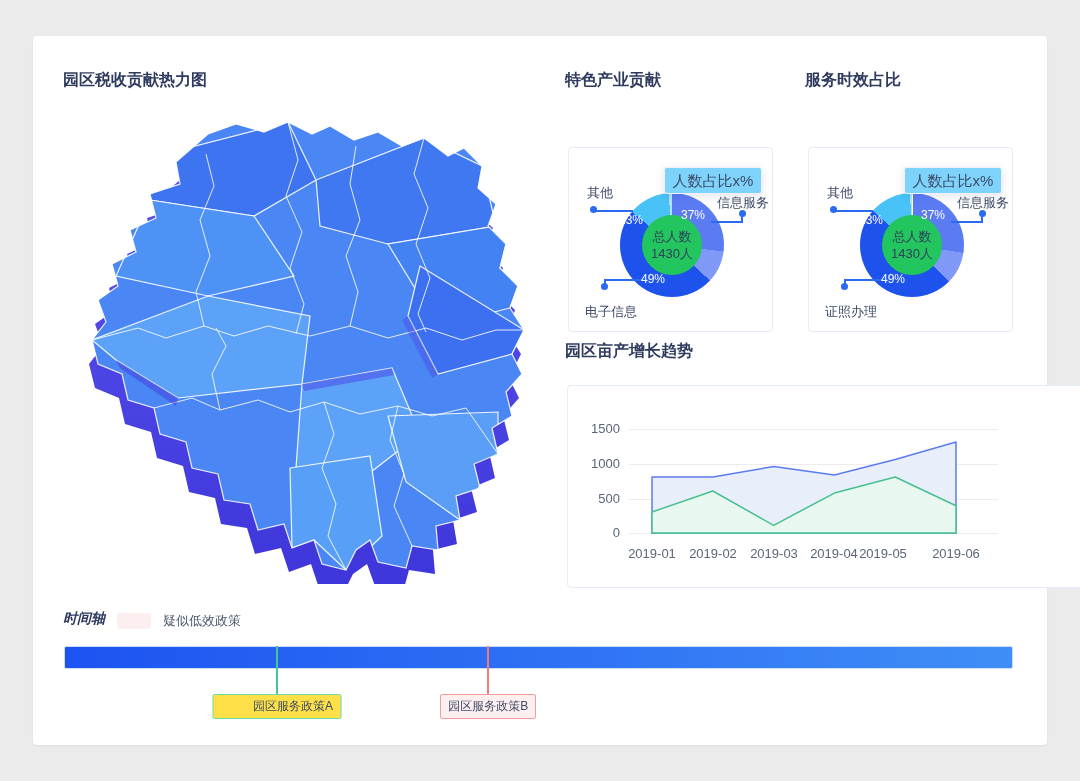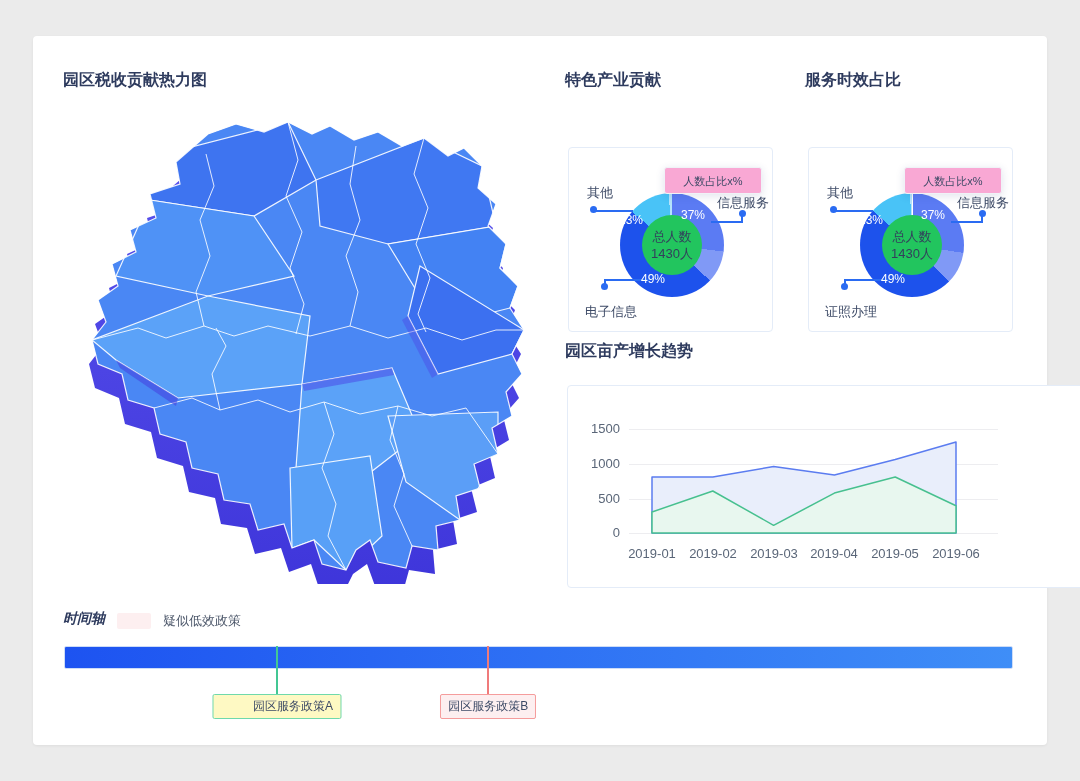--- a/index.html
+++ b/index.html
@@ -17,22 +17,22 @@
   #trend-card { left:567px; top:385px; width:539px; height:203px;padding-left:39px; }
 
   
   .donut { position:absolute; left:51px; top:45px; width:104px; height:104px; border-radius:50%; z-index:1; }
   .hole  { position:absolute; left:73px; top:67px; width:60px; height:60px; border-radius:50%;
            background:#22c55e; z-index:2; display:flex; flex-direction:column; align-items:center;
            justify-content:center; color:#33405c; font-size:13px; line-height:17px; white-space:nowrap; }
   .pct { position:absolute; z-index:3; color:#ffffff; font-size:12px; }
   .pct-37 { left:112px; top:60px; } .pct-49 { left:72px; top:124px; } .pct-13 { left:50px; top:65px; }
   .tooltip { position:absolute; left:95px; top:19px; width:98px; height:27px; z-index:4;
-             background:#f9a8d4; border:1px solid #f0f2f7; border-radius:3px;
-             box-shadow:0 2px 8px rgba(40,60,120,.14); color:#3d4a66; font-size:11px;
+             background:#7dd3fc; border:1px solid #f0f2f7; border-radius:3px;
+             box-shadow:0 2px 8px rgba(40,60,120,.14); color:#3d4a66; font-size:15px;
              text-align:center; line-height:26px; white-space:nowrap; }
   .dn-label { position:absolute; font-size:13px; color:#3d4a66; white-space:nowrap; z-index:3; }
   .lbl-other { left:18px; top:36px; } .lbl-info { left:148px; top:46px; } .lbl-bottom { left:16px; top:155px; }
   .dn-dot { position:absolute; width:7px; height:7px; border-radius:50%; background:#2a6bf2; z-index:3; }
   .dot-other { left:21px; top:58px; } .dot-info { left:170px; top:62px; } .dot-bottom { left:32px; top:135px; }
   .dn-line { position:absolute; background:#2a6bf2; z-index:3; }
   .ln-other   { left:24px; top:62px; width:40px; height:2px; }
   .ln-info-h  { left:142px; top:73px; width:32px; height:2px; }
   .ln-info-v  { left:172px; top:64px; width:2px; height:10px; }
   .ln-bottom-h{ left:36px;  top:131px; width:44px; height:2px; }
@@ -49,21 +49,21 @@
   #tl-swatch { position:absolute; left:117px; top:613px; width:34px; height:16px; border-radius:2px; }
   #tl-legend { position:absolute; left:163px; top:612px; font-size:13px; color:#4a5568; }
   #tl-bar    { position:absolute; left:64px; top:646px; width:949px; height:23px; border-radius:2px;
                border:1px solid #cddcf7; }
   #tl-markers{ position:absolute; left:64px; top:646px; width:949px; height:80px; }
   .marker { position:absolute; top:0; width:0; }
   .marker-line { position:absolute; left:-1px; top:0; width:2px; height:48px; }
   .marker-box  { position:absolute; top:48px; left:0; transform:translateX(-50%);
                  padding:3px 7px; font-size:12px; color:#3d4a66; border:1px solid;
                  border-radius:2px; white-space:nowrap; }
-  .m-normal  { background:#fef9c3; border-color:#6fd9ab;padding-left:40px; }
+  .m-normal  { background:#fde047; border-color:#6fd9ab;padding-left:40px; }
   .m-suspect { background:#fdeff0; border-color:#f59c9c; }
 
   #map-svg { position:absolute; left:58px; top:116px; }
 </style>
 </head>
 <body>
 
 <div id="app">
   <div id="panel">
 
@@ -179,21 +179,21 @@
       <div class="y-tick" style="top:105px;">500</div>
       <div class="y-tick" style="top:139px;">0</div>
       <svg id="trend-svg" width="451" height="203" viewBox="0 0 451 203">
           <polygon points="84.0,91.0 144.8,91.0 205.6,80.5 266.4,88.9 327.2,73.5 388.0,56.0 388.0,147 84,147" fill="#e9eefb" stroke="#5b7cf0" stroke-width="1.5" stroke-linejoin="round"></polygon>
           <polygon points="84.0,126.0 144.8,105.0 205.6,139.3 266.4,107.1 327.2,91.0 388.0,119.7 388.0,147 84,147" fill="#e8f7ef" stroke="#47c08f" stroke-width="1.5" stroke-linejoin="round"></polygon>
         </svg>
       <div class="x-tick" style="left:49px;">2019-01</div>
       <div class="x-tick" style="left:110px;">2019-02</div>
       <div class="x-tick" style="left:171px;">2019-03</div>
       <div class="x-tick" style="left:231px;">2019-04</div>
-      <div class="x-tick" style="left:292px;">2019-05</div>
+      <div class="x-tick" style="left:280px;">2019-05</div>
       <div class="x-tick" style="left:353px;">2019-06</div>
     </div>
   </div>
 
   <div id="tl-label">时间轴</div>
   <div id="tl-swatch" class="m-suspect"></div>
   <div id="tl-legend">疑似低效政策</div>
   <div id="tl-bar" style="background: linear-gradient(90deg, rgb(29, 83, 241), rgb(63, 142, 247));"></div>
   <div id="tl-markers">
       <div class="marker" style="left: 22.4%;">

